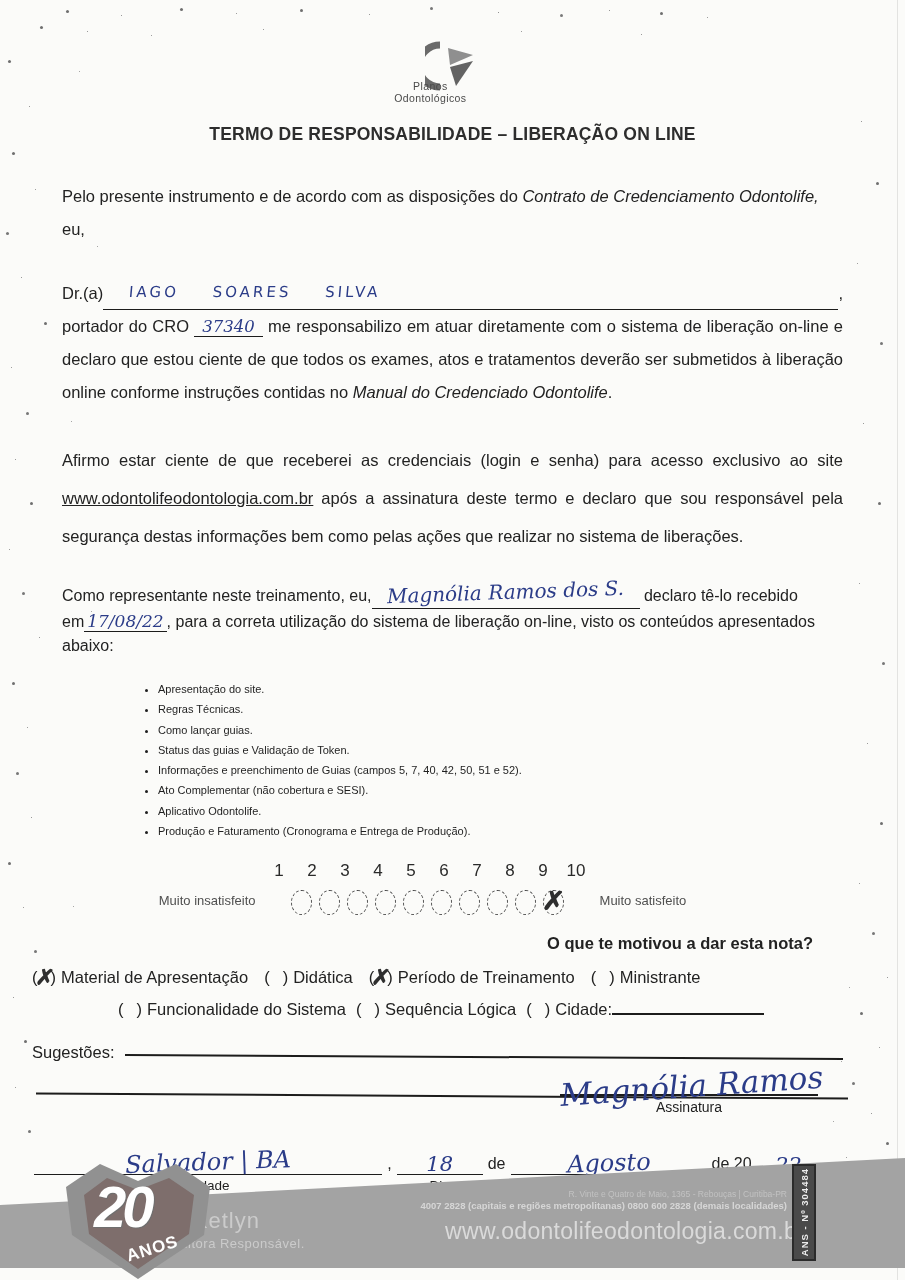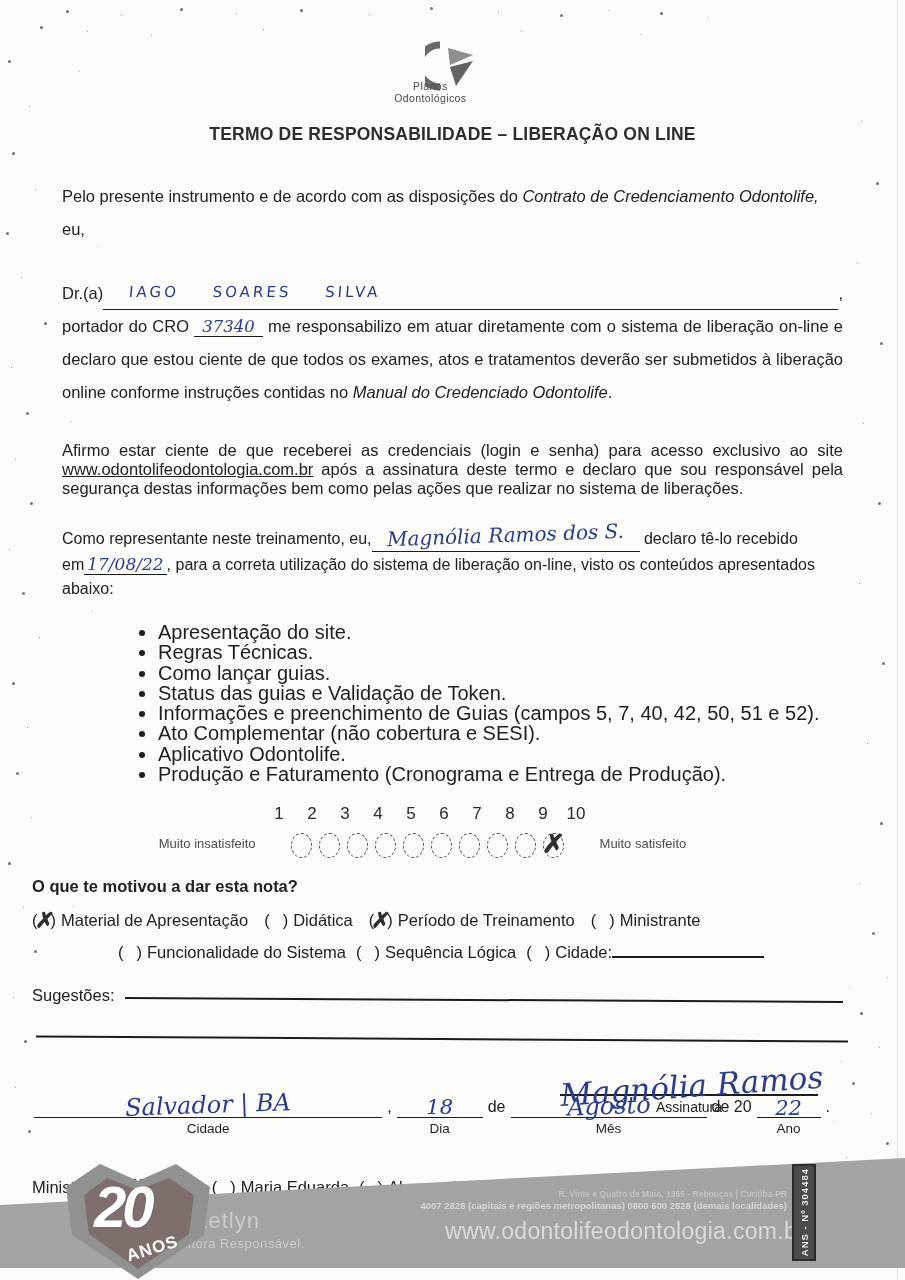--- a/index.html
+++ b/index.html
@@ -44,43 +44,43 @@
   .p1 { margin-top:35px; font-size:16.5px; line-height:33px; }
   .p1-rest { text-align:justify; }
   .it { font-style:italic; }
   .dr-row { display:flex; align-items:flex-end;margin-top:29px; }
   .fill { flex:1; border-bottom:1.6px solid #1c1c1c; }
   .u-ink { border-bottom:1.6px solid #1c1c1c; padding:0 8px; }
   .hw { color:#2b3c88; }
   .hw-caps { font-family:"DejaVu Sans", sans-serif; letter-spacing:3px; word-spacing:26px; font-size:15px;
              transform:skewX(-5deg); display:inline-block; padding-left:26px; }
   .hw-cursive { font-family:"DejaVu Serif", serif; font-style:italic; }
-  .p2 { margin-top:32px; font-size:16.5px; line-height:19px; text-align:justify; }
+  .p2 { margin-top:32px; font-size:16.5px; line-height:38px; text-align:justify; }
   .plink { text-decoration:underline; }
   .p3 { margin-top:27px; font-size:16px; line-height:24px; }
   .name-line { display:inline-block; width:268px; border-bottom:1.5px solid #1c1c1c; text-align:center; }
   .name-line .hw-cursive { font-size:20px; display:inline-block; transform:rotate(-2deg) translateY(-2px); }
   .date-line { border-bottom:1.5px solid #1c1c1c; font-size:17px; padding:0 3px; }
 
   ul.bullets { margin:21px 0 0 0; padding-left:96px; list-style:disc outside; }
-  ul.bullets li { font-size:20px; line-height:20.3px; color:#1f1f1f; }
+  ul.bullets li { font-size:11px; line-height:20.3px; color:#1f1f1f; }
 
   .scale-q { margin-top:27px; font-size:16.5px; }
   .scale-wrap { text-align:center; margin-top:20px; }
   .scale-inner { display:inline-flex; align-items:flex-end; transform:translateX(-30px); }
   .scale-side { font-size:13px; color:#4f4f4f; margin:0 9px 7px; }
   .scale-col { display:flex; flex-direction:column; align-items:center; }
   .nums { display:flex; gap:4px; margin-bottom:9px; }
   .num { width:29px; text-align:center; font-size:17px; color:#2a2a2a; }
   .circs { display:flex; gap:7px; }
   .circ { width:21px; height:25px; border:1.6px dashed #4c4c4c; border-radius:50%; position:relative; }
   .circ .mk { position:absolute; inset:-3px 0 0 0; display:flex; align-items:center; justify-content:center;
               font-size:21px; font-weight:bold; color:#2e2e2e; transform:scale(1.25) rotate(4deg); }
 
-  .motiv-q { margin-top:19px; text-align:left; font-weight:bold; font-size:16.5px; transform:translateX(-30px); }
+  .motiv-q { margin-top:19px; text-align:right; font-weight:bold; font-size:16.5px; transform:translateX(-30px); }
   .opt-row { font-size:16.5px; display:flex; align-items:baseline; }
   .opt-row1 { margin:15px 0 0 -30px; }
   .opt-row2 { margin:13px 0 0 56px; }
   .opt { display:inline-flex; align-items:baseline; }
   .cb { position:relative; display:inline-flex; align-items:baseline; margin-right:5px; font-size:16.5px; }
   .cb .mark { display:inline-block; width:13px; text-align:center; font-weight:bold; color:#2e2e2e;
               transform:scale(1.35) rotate(6deg); transform-origin:center; }
   .cb .mark.blue { color:#3a4a86; }
   .sp16 { width:16px; } .sp10 { width:10px; }
   .outros-line { display:inline-block; width:152px; border-bottom:2px solid #1c1c1c; }
@@ -106,21 +106,21 @@
               transform:rotate(-4deg); white-space:nowrap; position:relative; z-index:2; }
   .sig-line { border-bottom:2px solid #1c1c1c; margin-top:-10px; }
   .sig-label { font-size:14px; margin-top:3px; color:#1f1f1f; }
 
   
   .band { position:absolute; left:0; top:1158px; width:905px; height:110px; background:#a3a3a3;
           clip-path:polygon(0 47px, 100% 0, 100% 110px, 0 110px); }
   .consultant { position:absolute; left:148px; top:50px; color:#cbcbcb; text-align:center; }
   .consultant .cname { font-size:22px; letter-spacing:1px; }
   .consultant .crole { font-size:13px; margin-top:2px; letter-spacing:0.5px; }
-  .addr { position:absolute; right:118px; top:31px; color:#c2c2c2; font-size:8.5px; text-align:right;font-weight:bold; }
+  .addr { position:absolute; right:118px; top:31px; color:#c2c2c2; font-size:8.5px; text-align:right; }
   .phones { position:absolute; right:118px; top:42px; color:#d6d6d6; font-size:9.5px; font-weight:bold; text-align:right; }
   .site { position:absolute; right:100px; top:60px; color:#dadada; font-size:23px; letter-spacing:0.3px; }
   .badge { position:absolute; left:38px; top:1155px; width:205px; height:128px; }
   .badge .b20 { position:absolute; left:56px; top:18px; color:#fff; font-size:58px; font-weight:bold;
                 font-style:italic; letter-spacing:-4px; text-shadow:1px 1px 0 #6f6f6f; }
   .badge .banos { position:absolute; left:88px; top:84px; color:#fff; font-size:17px; font-weight:bold;
                   letter-spacing:1px; transform:rotate(-17deg); }
   .ans { position:absolute; left:792px; top:1164px; width:24px; height:97px; background:#4a4a4a;
          border:2px solid #2b2b2b; display:flex; align-items:center; justify-content:center; }
   .ans span { writing-mode:vertical-rl; transform:rotate(180deg); color:#ececec; font-size:9.5px;

